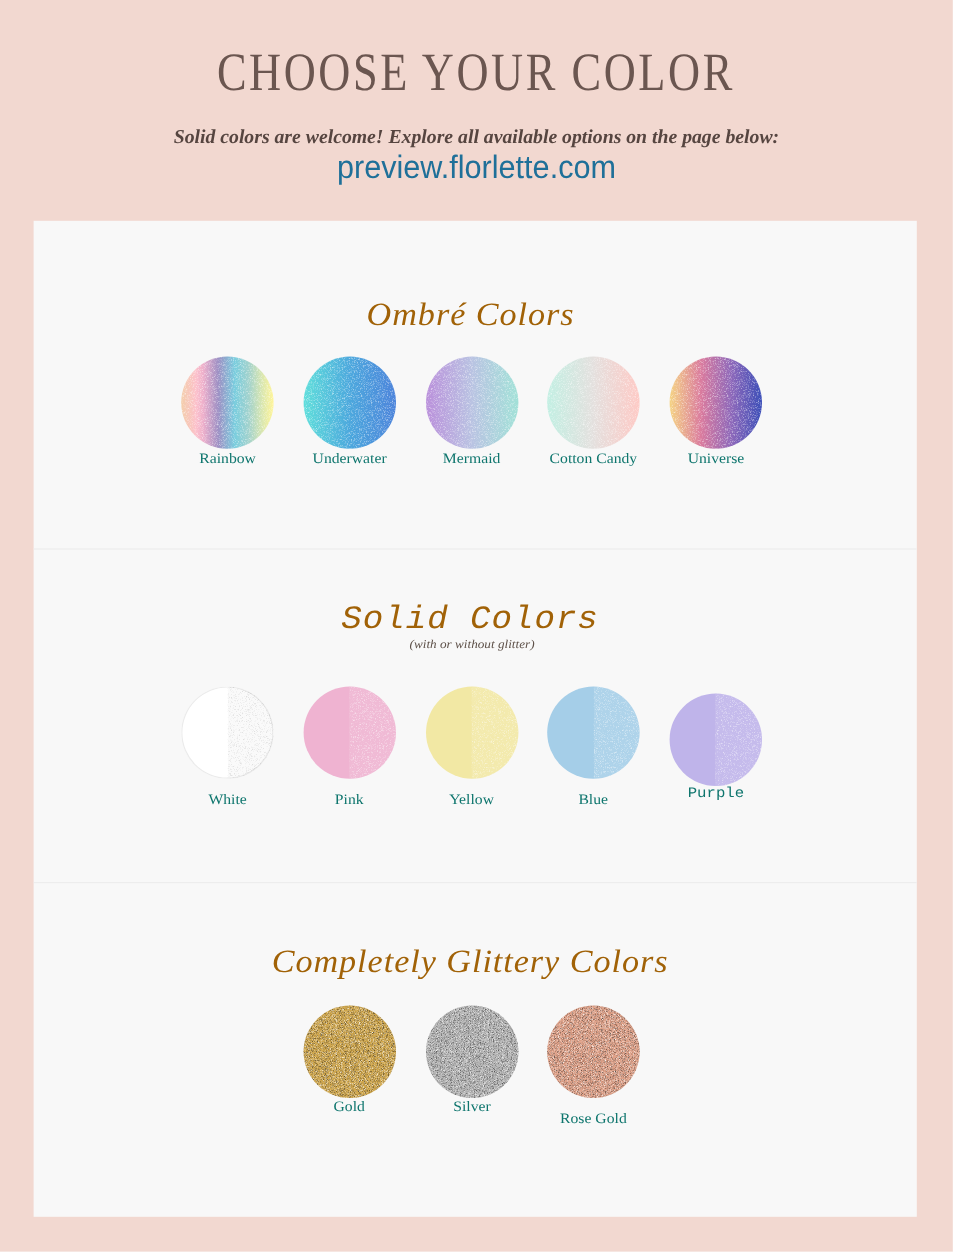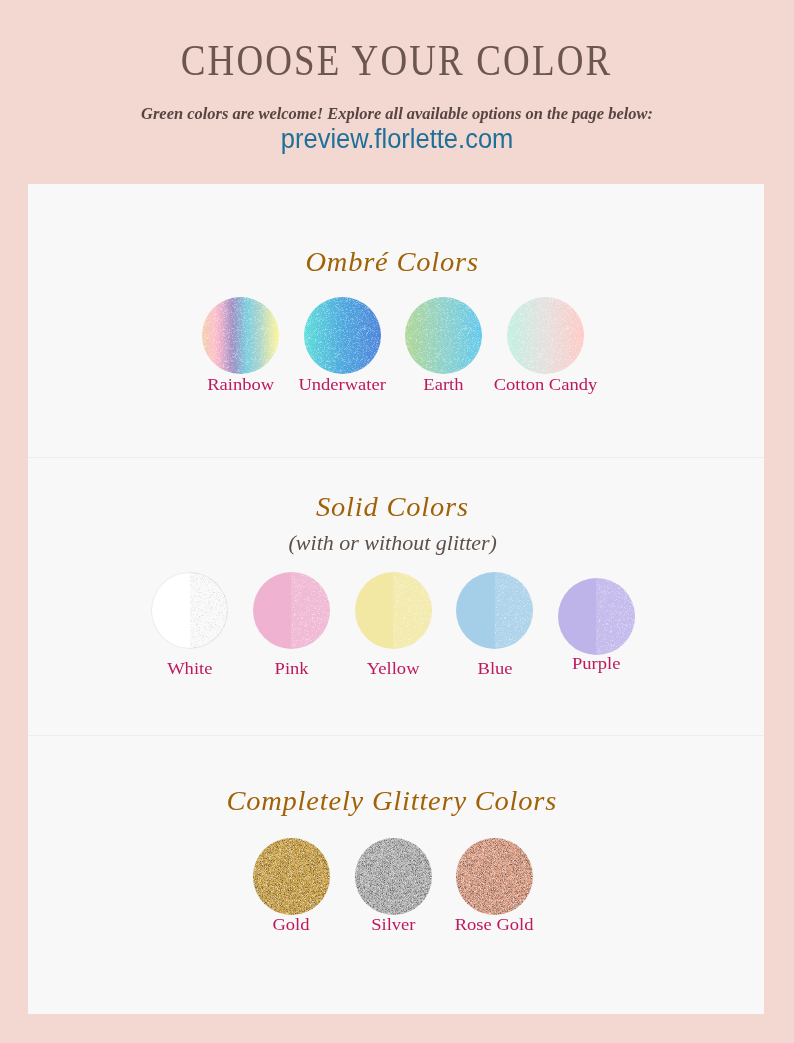--- a/index.html
+++ b/index.html
@@ -49,35 +49,35 @@
   .sec-title {
     position:absolute; left:-4px; width:736px; text-align:center;
     font-family:"Liberation Serif", serif;
     font-style:italic; font-size:27px; color:#a16207;
     line-height:1;
   }
   .sec-title span { display:inline-block; transform:scaleX(1.055); letter-spacing:0.75px; }
   .sec-sub {
     position:absolute; left:-3px; width:736px; text-align:center;
     font-family:"Liberation Serif", serif;
-    font-style:italic; font-size:20px; color:#5d5048;
+    font-style:italic; font-size:10px; color:#5d5048;
     line-height:1;
   }
   .sec-sub span { display:inline-block; transform:scaleX(1.10); }
 
   .row { position:absolute; left:-3px; width:736px; display:flex; justify-content:center; }
   .swatch { width:101.6px; display:flex; flex-direction:column; align-items:center; }
   .circle { width:77px; height:77px; border-radius:50%; position:relative; overflow:hidden; flex:none; }
   .circle::after {
     content:''; position:absolute; inset:0;
     background:#fff; mix-blend-mode:screen; pointer-events:none;
   }
   .label {
     font-family:"Liberation Serif", serif;
-    font-size:17px; color:#be185d; white-space:nowrap;
+    font-size:12px; color:#0f766e; white-space:nowrap;
     line-height:1;
   }
   .label span { display:inline-block; transform:scaleX(1.09); }
 
   .gl-fine::after  { filter:url(#glitFine);  opacity:.55; }
   .sparkle { position:absolute; inset:0; background:#fff; mix-blend-mode:screen;
     filter:url(#glitSpark); opacity:.55; pointer-events:none; }
   .gl-none::after  { display:none; }
 
   .half { position:absolute; left:50%; top:0; width:50%; height:100%;
@@ -134,21 +134,21 @@
   <filter id="glitHeavyDark" x="0" y="0" width="100%" height="100%">
     <feTurbulence type="fractalNoise" baseFrequency="1.45" numOctaves="3" seed="61" stitchTiles="stitch"></feTurbulence>
     <feColorMatrix type="matrix" values="0 0 0 0 0  0 0 0 0 0  0 0 0 0 0  2.4 0 0 0 -1.12"></feColorMatrix>
   </filter>
 </defs>
   </svg>
 
 <div class="page">
 
   <div class="title"><span>CHOOSE YOUR COLOR</span></div>
-  <div class="subtitle">Green colors are welcome! Explore all available options on the page below:</div>
+  <div class="subtitle">Solid colors are welcome! Explore all available options on the page below:</div>
   <div class="url"><span>preview.florlette.com</span></div>
 
   <div class="card">
     <div id="sections">
         <div class="divider" style="top: 273px;"></div>
         <div class="divider" style="top: 551px;"></div>
         <div class="sec-title" style="top: 65px;"><span>Ombré Colors</span></div>
         <div class="row" style="top: 113px;">
           <div class="swatch">
             <div class="circle gl-fine" style="background: linear-gradient(90deg, rgb(244, 206, 171) 0%, rgb(247, 199, 185) 8%, rgb(252, 193, 203) 16%, rgb(237, 175, 203) 24%, rgb(158, 144, 196) 40%, rgb(121, 205, 222) 58%, rgb(162, 210, 205) 73%, rgb(219, 231, 175) 88%, rgb(255, 245, 153) 100%);">
@@ -156,33 +156,39 @@
             </div>
             <div class="label" style="margin-top: 2px;"><span>Rainbow</span></div>
           </div>
           <div class="swatch">
             <div class="circle gl-fine" style="background: linear-gradient(90deg, rgb(97, 222, 221) 0%, rgb(93, 216, 219) 6%, rgb(76, 167, 221) 51%, rgb(77, 137, 219) 93%, rgb(77, 132, 219) 100%);">
               <div class="sparkle"></div>
             </div>
             <div class="label" style="margin-top: 2px;"><span>Underwater</span></div>
           </div>
           <div class="swatch">
-            <div class="circle gl-fine" style="background: linear-gradient(90deg, rgb(176, 215, 148) 0%, rgb(171, 214, 157) 8%, rgb(142, 209, 203) 51%, rgb(104, 202, 232) 93%, rgb(98, 201, 236) 100%);">
-              <div class="sparkle"></div>
-            </div>
-            <div class="label" style="margin-top: 2px;"><span>Earth</span></div>
+            <div class="circle gl-fine" style="background: linear-gradient(90deg, rgb(186, 144, 219) 0%, rgb(186, 151, 220) 7%, rgb(185, 195, 226) 50%, rgb(165, 221, 217) 92%, rgb(161, 224, 215) 100%);">
+              <div class="sparkle"></div>
+            </div>
+            <div class="label" style="margin-top: 2px;"><span>Mermaid</span></div>
           </div>
           <div class="swatch">
             <div class="circle gl-fine" style="background: linear-gradient(90deg, rgb(195, 239, 227) 0%, rgb(199, 237, 226) 7%, rgb(228, 224, 222) 50%, rgb(250, 205, 201) 92%, rgb(254, 202, 197) 100%);">
               <div class="sparkle"></div>
             </div>
             <div class="label" style="margin-top: 2px;"><span>Cotton Candy</span></div>
           </div>
+          <div class="swatch">
+            <div class="circle gl-fine" style="background: linear-gradient(90deg, rgb(245, 211, 131) 0%, rgb(239, 191, 138) 8%, rgb(218, 123, 158) 34%, rgb(141, 104, 186) 67%, rgb(76, 83, 184) 93%, rgb(60, 79, 184) 100%);">
+              <div class="sparkle"></div>
+            </div>
+            <div class="label" style="margin-top: 2px;"><span>Universe</span></div>
+          </div>
         </div>
-        <div class="sec-title" style="top: 310px;"><span>Solid Colors</span></div>
+        <div class="sec-title" style="top: 320px; font-family: Liberation Mono, monospace;"><span>Solid Colors</span></div>
         <div class="sec-sub" style="top: 349px;"><span>(with or without glitter)</span></div>
         <div class="row" style="top: 388px; align-items: center;">
           <div class="swatch">
             <div class="circle gl-none" style="background: rgb(255, 255, 255); box-shadow: rgb(235, 235, 235) 0px 0px 0px 1px inset;">
               <div class="half half-white"></div>
               <div class="half-glit-dark"></div>
             </div>
             <div class="label" style="margin-top: 11px;"><span>White</span></div>
           </div>
           <div class="swatch">
@@ -208,21 +214,21 @@
               <div class="half-spark"></div>
             </div>
             <div class="label" style="margin-top: 11px;"><span>Blue</span></div>
           </div>
           <div class="swatch">
             <div class="circle gl-none" style="background: rgb(191, 180, 234);">
               <div class="half"></div>
               <div class="half-glit"></div>
               <div class="half-spark"></div>
             </div>
-            <div class="label" style="margin-top: 0;"><span>Purple</span></div>
+            <div class="label" style="margin-top: 0; font-family: Liberation Mono, monospace;"><span>Purple</span></div>
           </div>
         </div>
         <div class="sec-title" style="top: 604px;"><span>Completely Glittery Colors</span></div>
         <div class="row" style="top: 654px;">
           <div class="swatch">
             <div class="circle gl-heavy" style="background: rgb(208, 167, 77);">
               <div class="glit-light"></div>
               <div class="glit-dark"></div>
             </div>
             <div class="label" style="margin-top: 1px;"><span>Gold</span></div>
@@ -232,18 +238,18 @@
               <div class="glit-light"></div>
               <div class="glit-dark"></div>
             </div>
             <div class="label" style="margin-top: 1px;"><span>Silver</span></div>
           </div>
           <div class="swatch">
             <div class="circle gl-heavy" style="background: rgb(223, 161, 136);">
               <div class="glit-light"></div>
               <div class="glit-dark"></div>
             </div>
-            <div class="label" style="margin-top: 1px;"><span>Rose Gold</span></div>
+            <div class="label" style="margin-top: 11px;"><span>Rose Gold</span></div>
           </div>
         </div>
       </div>
   </div>
 </div>
 
 </body></html>

